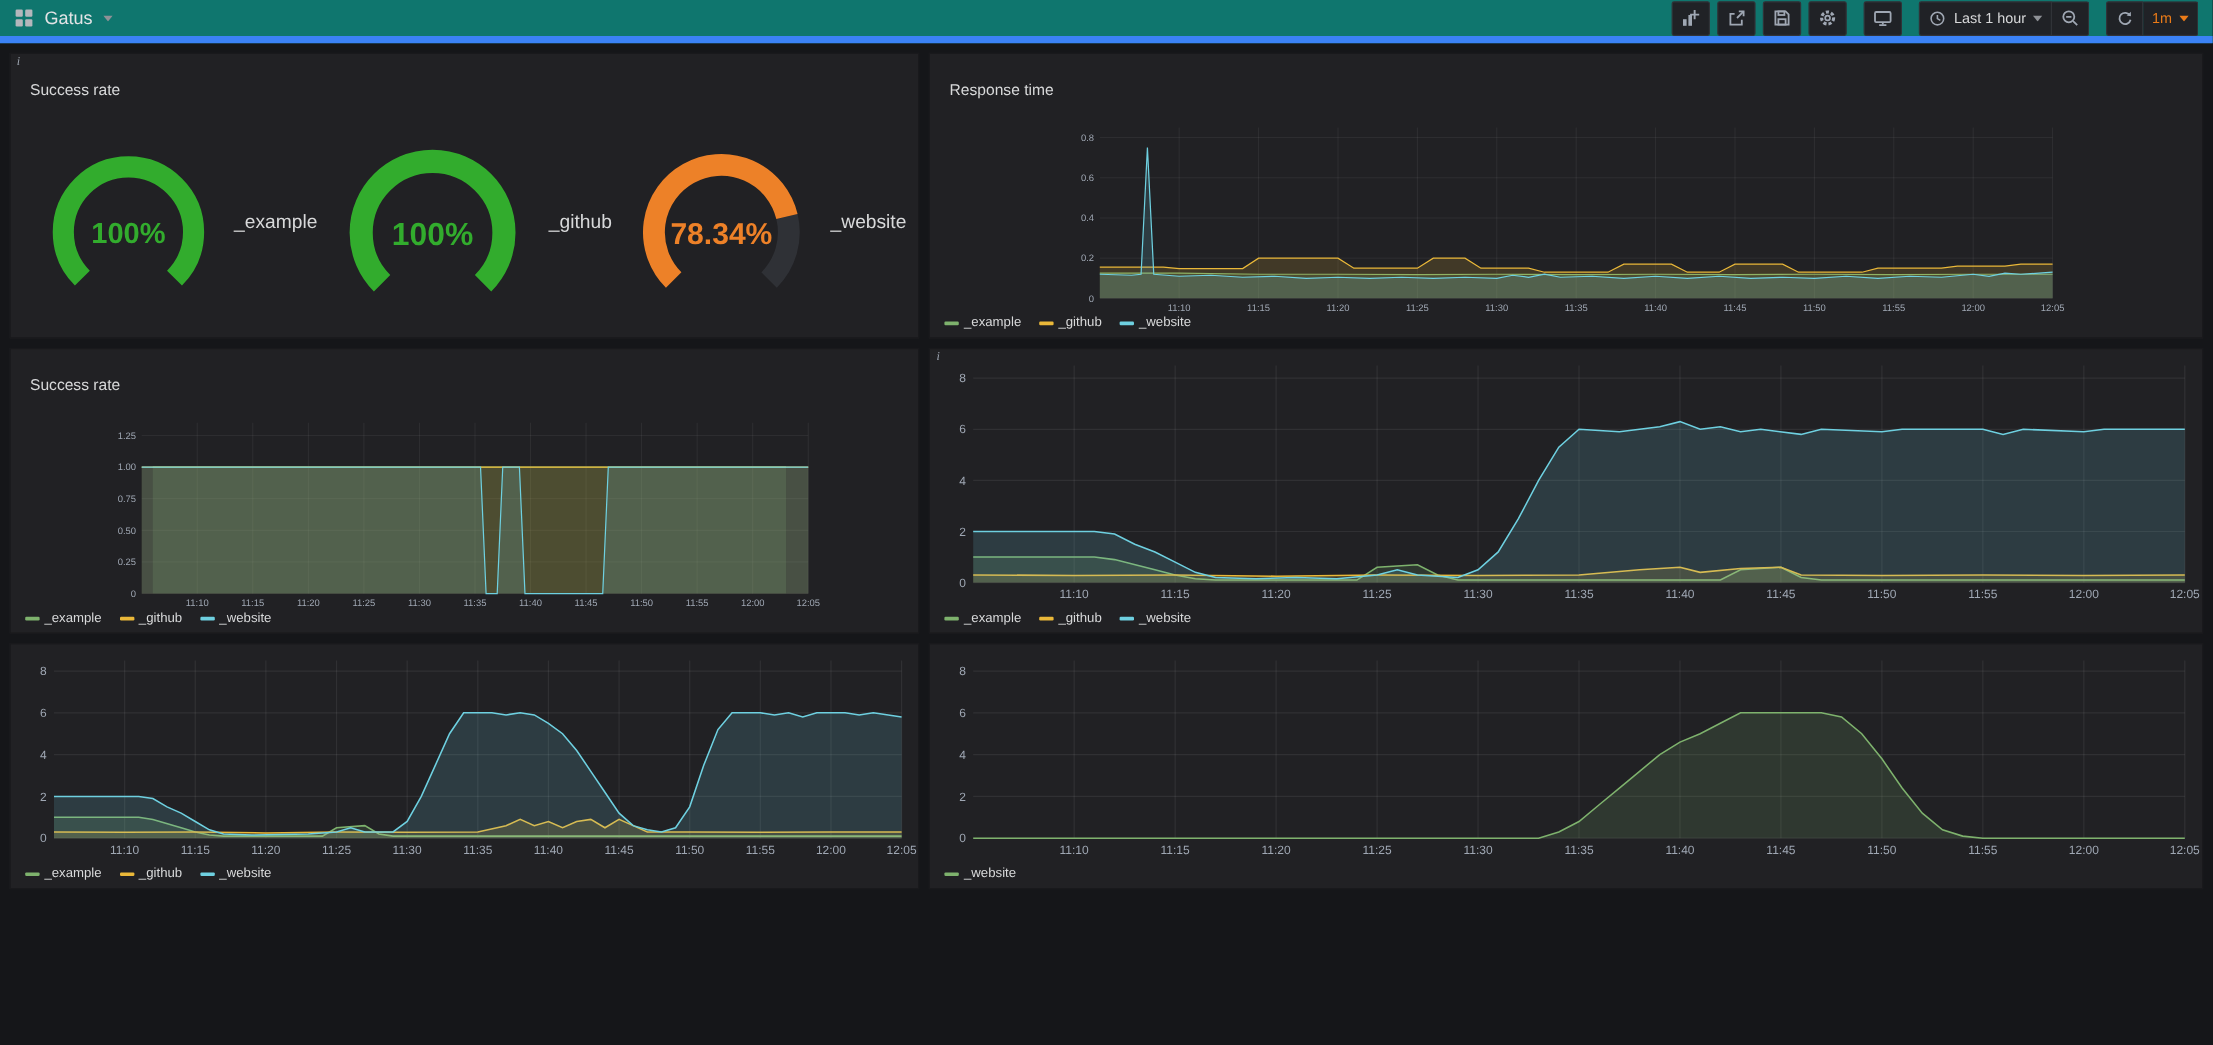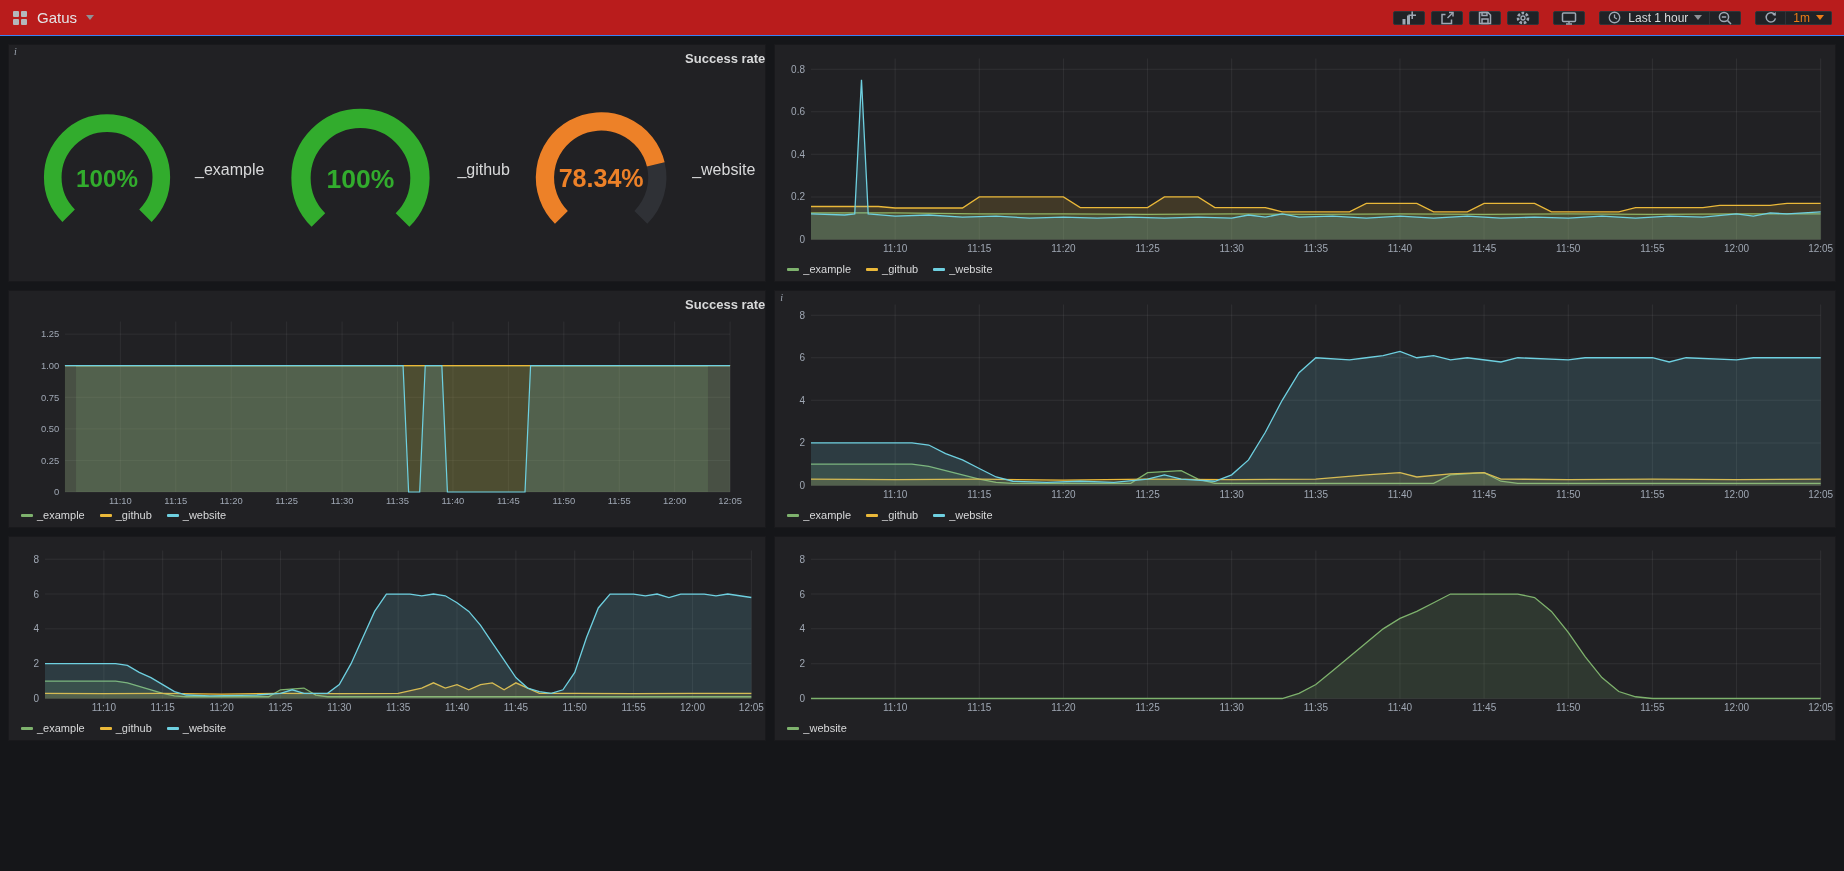--- a/index.html
+++ b/index.html
@@ -3,41 +3,41 @@
 <meta charset="utf-8">
 <style>
   *{box-sizing:border-box}
   html,body{margin:0;padding:0}
   body{
     width:1844px;height:871px;overflow:hidden;
     background:#151619;color:#d8d9da;
     font-family:"Liberation Sans",sans-serif;
   }
   
-  .navbar{height:36px;background:#b91c1c;border-bottom:1px solid #3b82f6;
+  .navbar{height:36px;background:#0f766e;border-bottom:6px solid #3b82f6;
     display:flex;align-items:center;justify-content:space-between;padding:0 12px}
   .nav-left{display:flex;align-items:center;gap:9px}
   .nav-title{font-size:15px;color:#e3e4e6}
   .nav-right{display:flex;align-items:center}
-  .nav-btn{height:14px;min-width:28px;padding:0 7px;display:flex;align-items:center;gap:6px;
+  .nav-btn{height:29px;min-width:28px;padding:0 7px;display:flex;align-items:center;gap:6px;
     justify-content:center;background:#202226;border:1px solid #303338;border-radius:2px;
     color:#9fa7b3;margin-left:6px;cursor:pointer}
   .btn-group{display:flex;margin-left:14px}
   .btn-group .nav-btn{margin-left:0;border-radius:0}
   .btn-group .nav-btn:first-child{border-radius:2px 0 0 2px}
   .btn-group .nav-btn:last-child{border-radius:0 2px 2px 0;border-left:none}
   .time-text{font-size:12px;color:#d8d9da;white-space:nowrap}
   .interval-text{font-size:12px;color:#eb7b18;font-weight:normal}
   .icon{display:inline-flex;align-items:center;justify-content:center}
   
   .dash{padding:8px;display:grid;grid-template-columns:10fr 14fr;
     grid-template-rows:238px 238px 205px;gap:8px}
   .panel{background:#212124;border:1px solid #19191c;position:relative;
     display:flex;flex-direction:column;min-width:0;min-height:0}
-  .panel-title{margin:0;text-align:right;font-size:13px;font-weight:700;
+  .panel-title{margin:16px;text-align:left;font-size:13px;font-weight:400;
     color:#d8d9da;padding:6px 0 2px;flex:0 0 auto;cursor:pointer}
   .info-corner{position:absolute;top:1px;left:5px;font-size:10px;font-style:italic;
     font-family:"Liberation Serif",serif;color:#9fa7b3;z-index:2;cursor:pointer}
   .chart-wrap{flex:1;position:relative;min-height:0}
   .chart-wrap svg{position:absolute;inset:0;width:100%;height:100%}
   svg text{font-family:"Liberation Sans",sans-serif}
   .legend{flex:0 0 auto;display:flex;gap:15px;align-items:center;
     padding:1px 10px 6px 12px;font-size:11px;color:#d8d9da}
   .legend-item{display:flex;align-items:center;gap:4px;cursor:pointer}
   .legend-marker{width:12px;height:3px;border-radius:1px;display:inline-block}
@@ -186,20 +186,21 @@
             <path d="M 191.96 70.75 A 74 74 0 0 1 172.33 140.33" stroke="#2f3136" stroke-width="24" fill="none"></path>
             <path d="M 67.67 140.33 A 74 74 0 1 1 191.96 70.75" stroke="#ED8128" stroke-width="24" fill="none"></path>
             <text x="120" y="101" text-anchor="middle" font-size="33" font-weight="bold" fill="#ED8128">78.34%</text>
           </svg>
         <div class="gauge-label">_website</div>
       </div>
     </div>
   </section>
 
   <section class="panel">
+    <h2 class="panel-title">Response time</h2>
     <div class="chart-wrap">
       <svg viewBox="0 0 1059.67 206">
           <line x1="120.14" y1="8" x2="120.14" y2="189" stroke="rgba(255,255,255,0.07)"></line>
           <text x="120.14" y="202" text-anchor="middle" fill="#9fa7b3" font-size="10">11:10</text>
           <line x1="204.28" y1="8" x2="204.28" y2="189" stroke="rgba(255,255,255,0.07)"></line>
           <text x="204.28" y="202" text-anchor="middle" fill="#9fa7b3" font-size="10">11:15</text>
           <line x1="288.42" y1="8" x2="288.42" y2="189" stroke="rgba(255,255,255,0.07)"></line>
           <text x="288.42" y="202" text-anchor="middle" fill="#9fa7b3" font-size="10">11:20</text>
           <line x1="372.56" y1="8" x2="372.56" y2="189" stroke="rgba(255,255,255,0.07)"></line>
           <text x="372.56" y="202" text-anchor="middle" fill="#9fa7b3" font-size="10">11:25</text>

